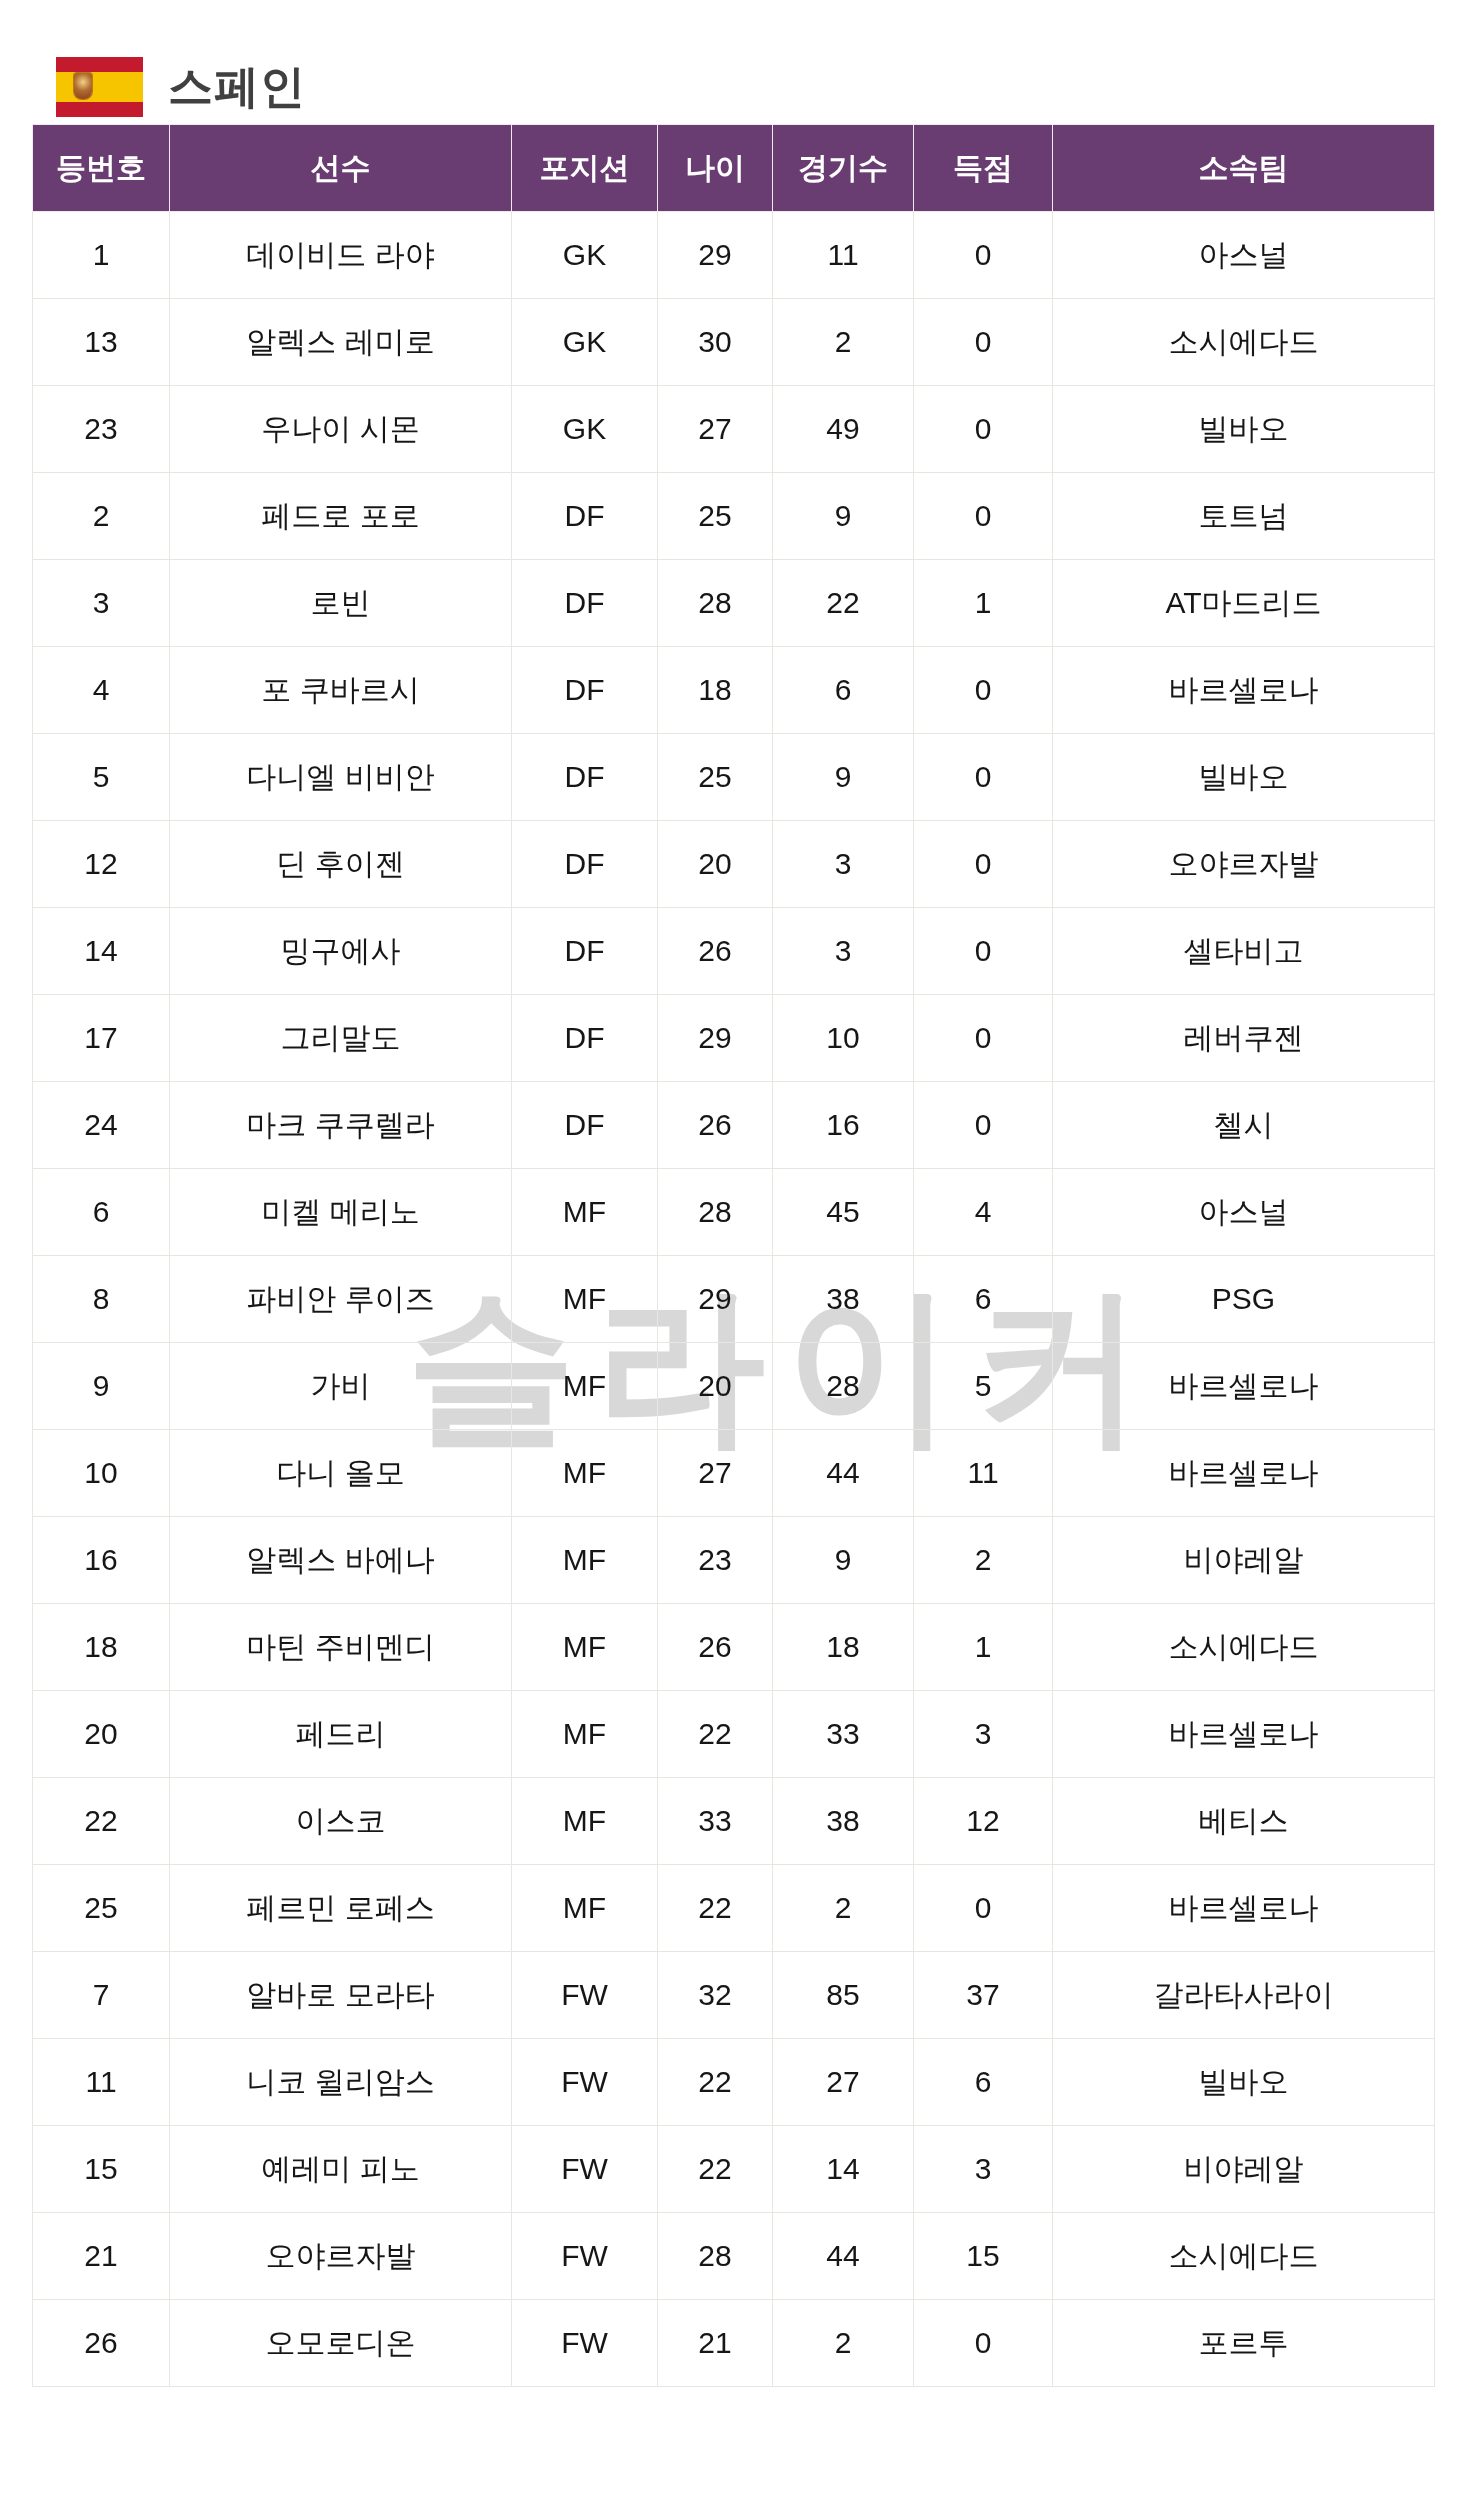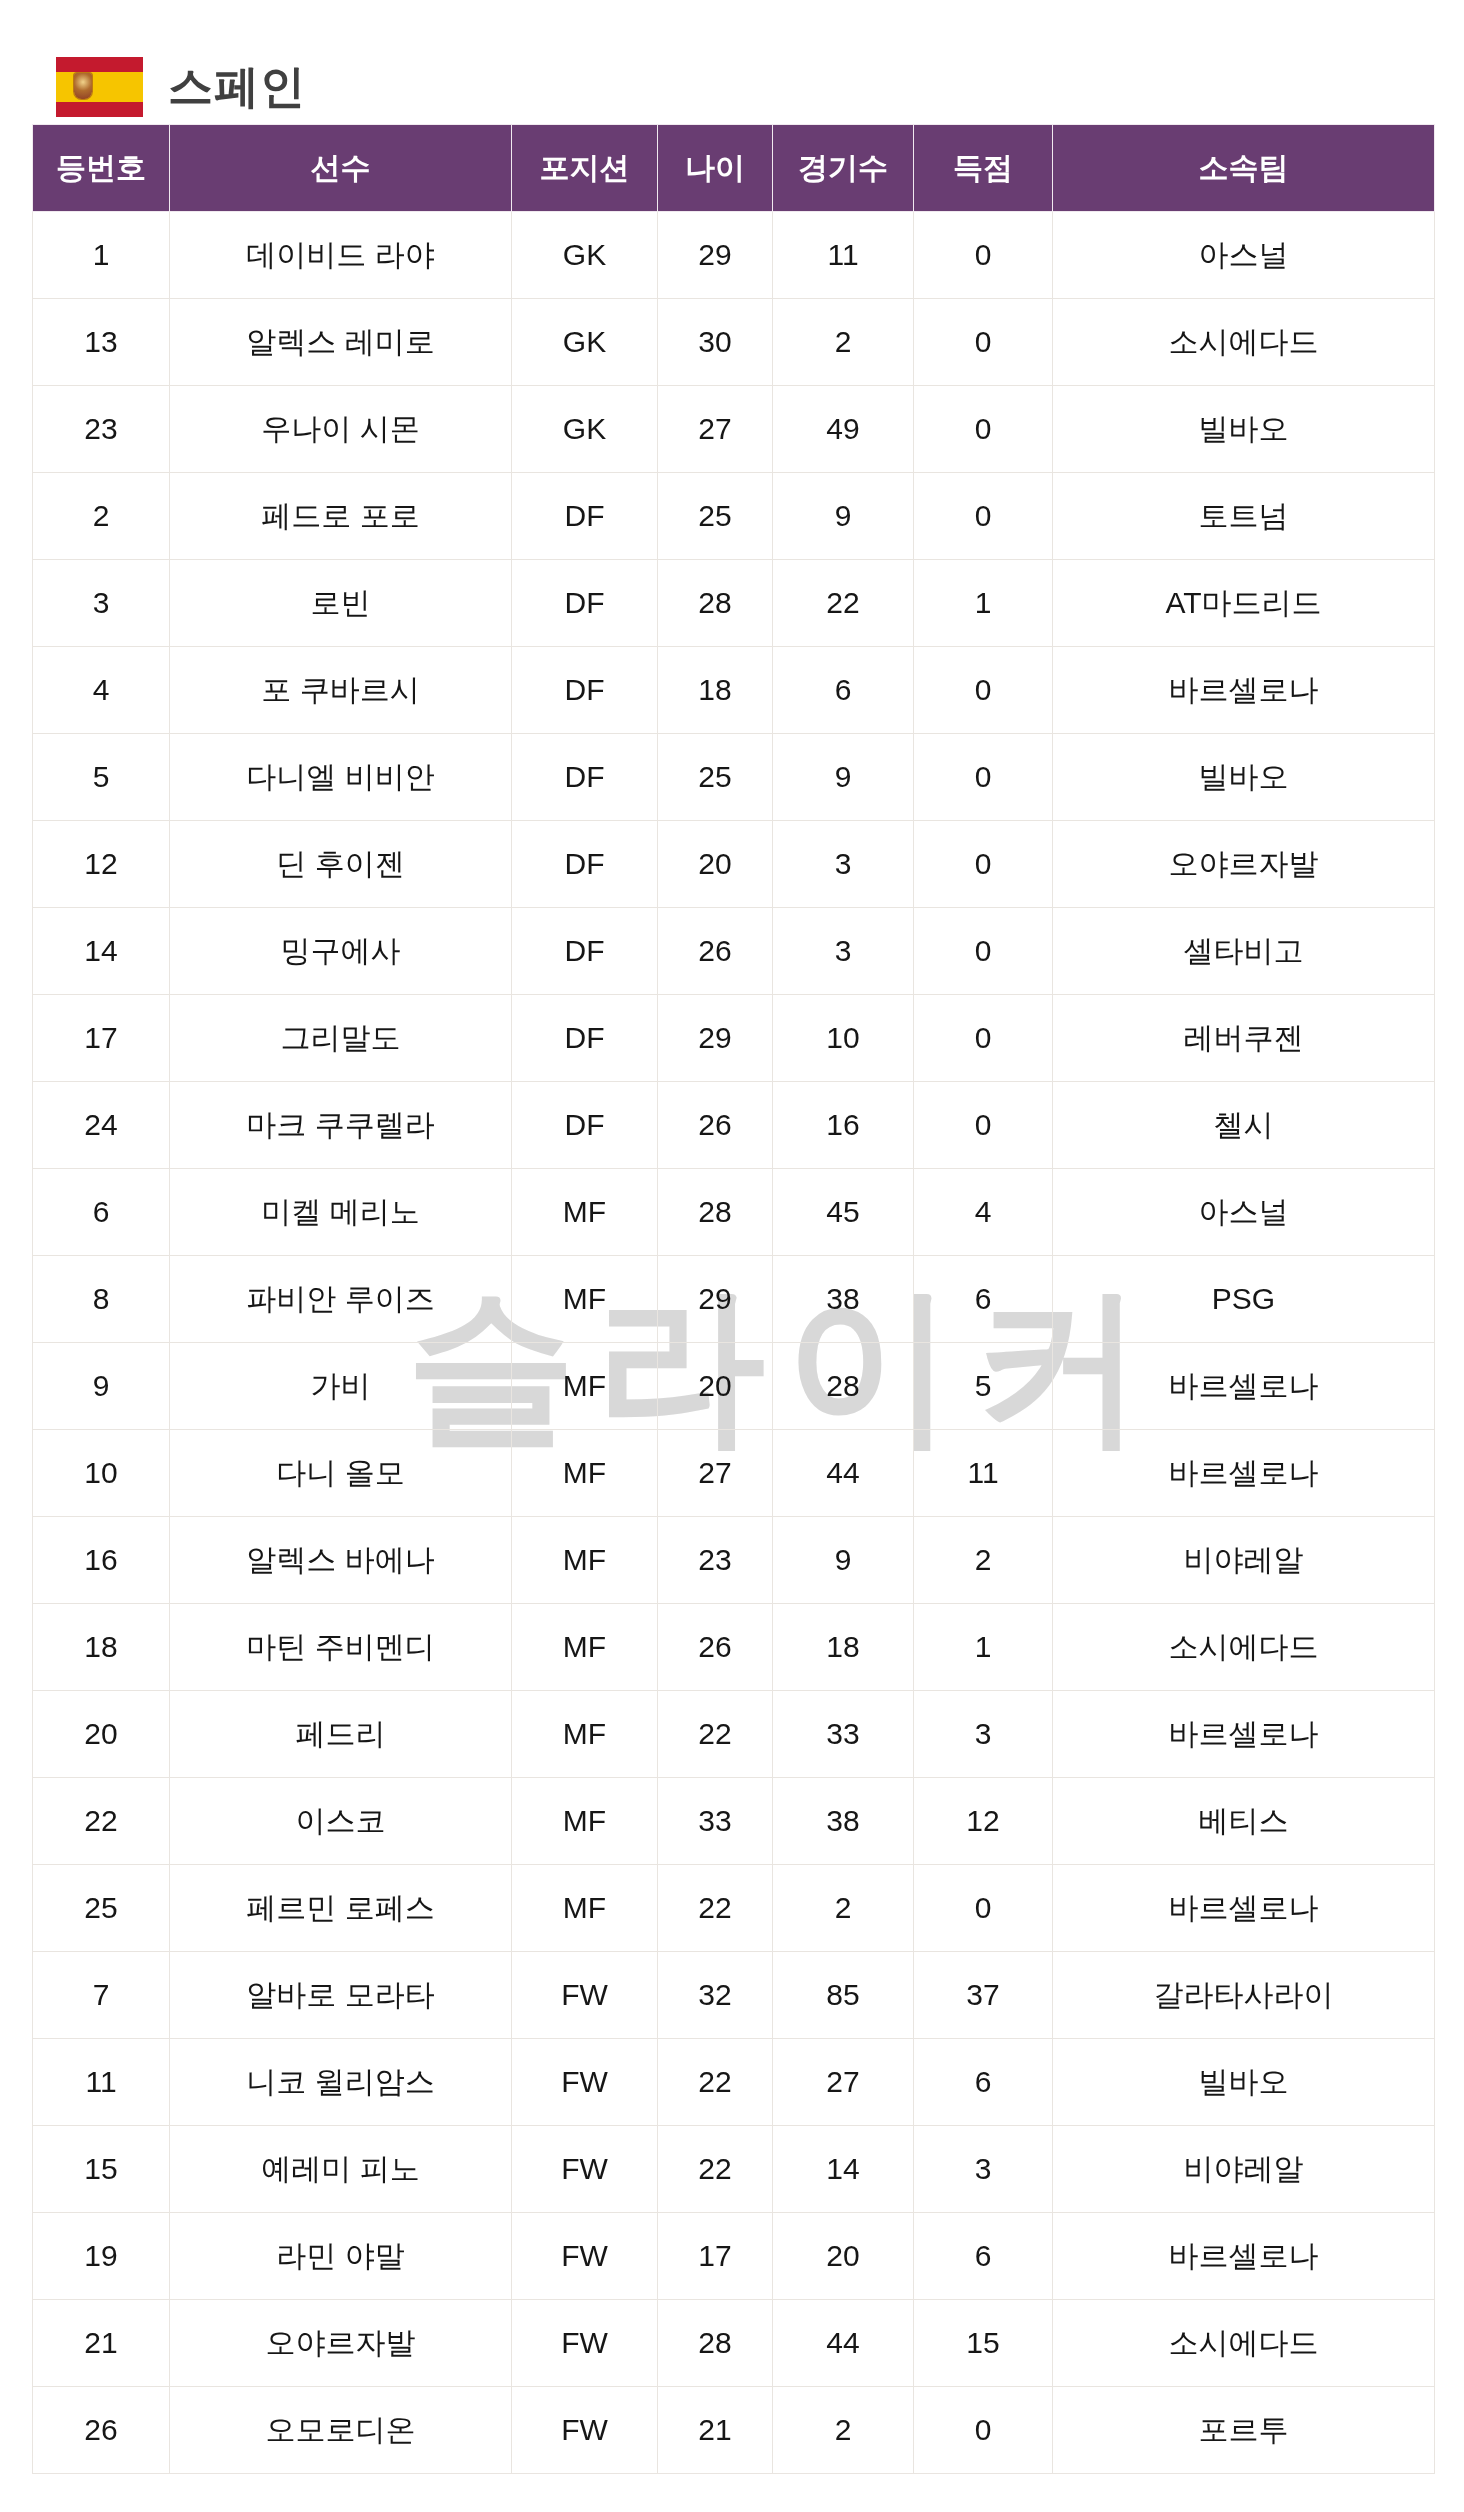--- a/index.html
+++ b/index.html
@@ -292,29 +292,20 @@
         <tr>
           <td>15</td>
           <td>예레미 피노</td>
           <td>FW</td>
           <td>22</td>
           <td>14</td>
           <td>3</td>
           <td>비야레알</td>
         </tr>
 
-        <tr>
-          <td>19</td>
-          <td>라민 야말</td>
-          <td>FW</td>
-          <td>17</td>
-          <td>20</td>
-          <td>6</td>
-          <td>바르셀로나</td>
-        </tr>
 
         <tr>
           <td>21</td>
           <td>오야르자발</td>
           <td>FW</td>
           <td>28</td>
           <td>44</td>
           <td>15</td>
           <td>소시에다드</td>
         </tr>

